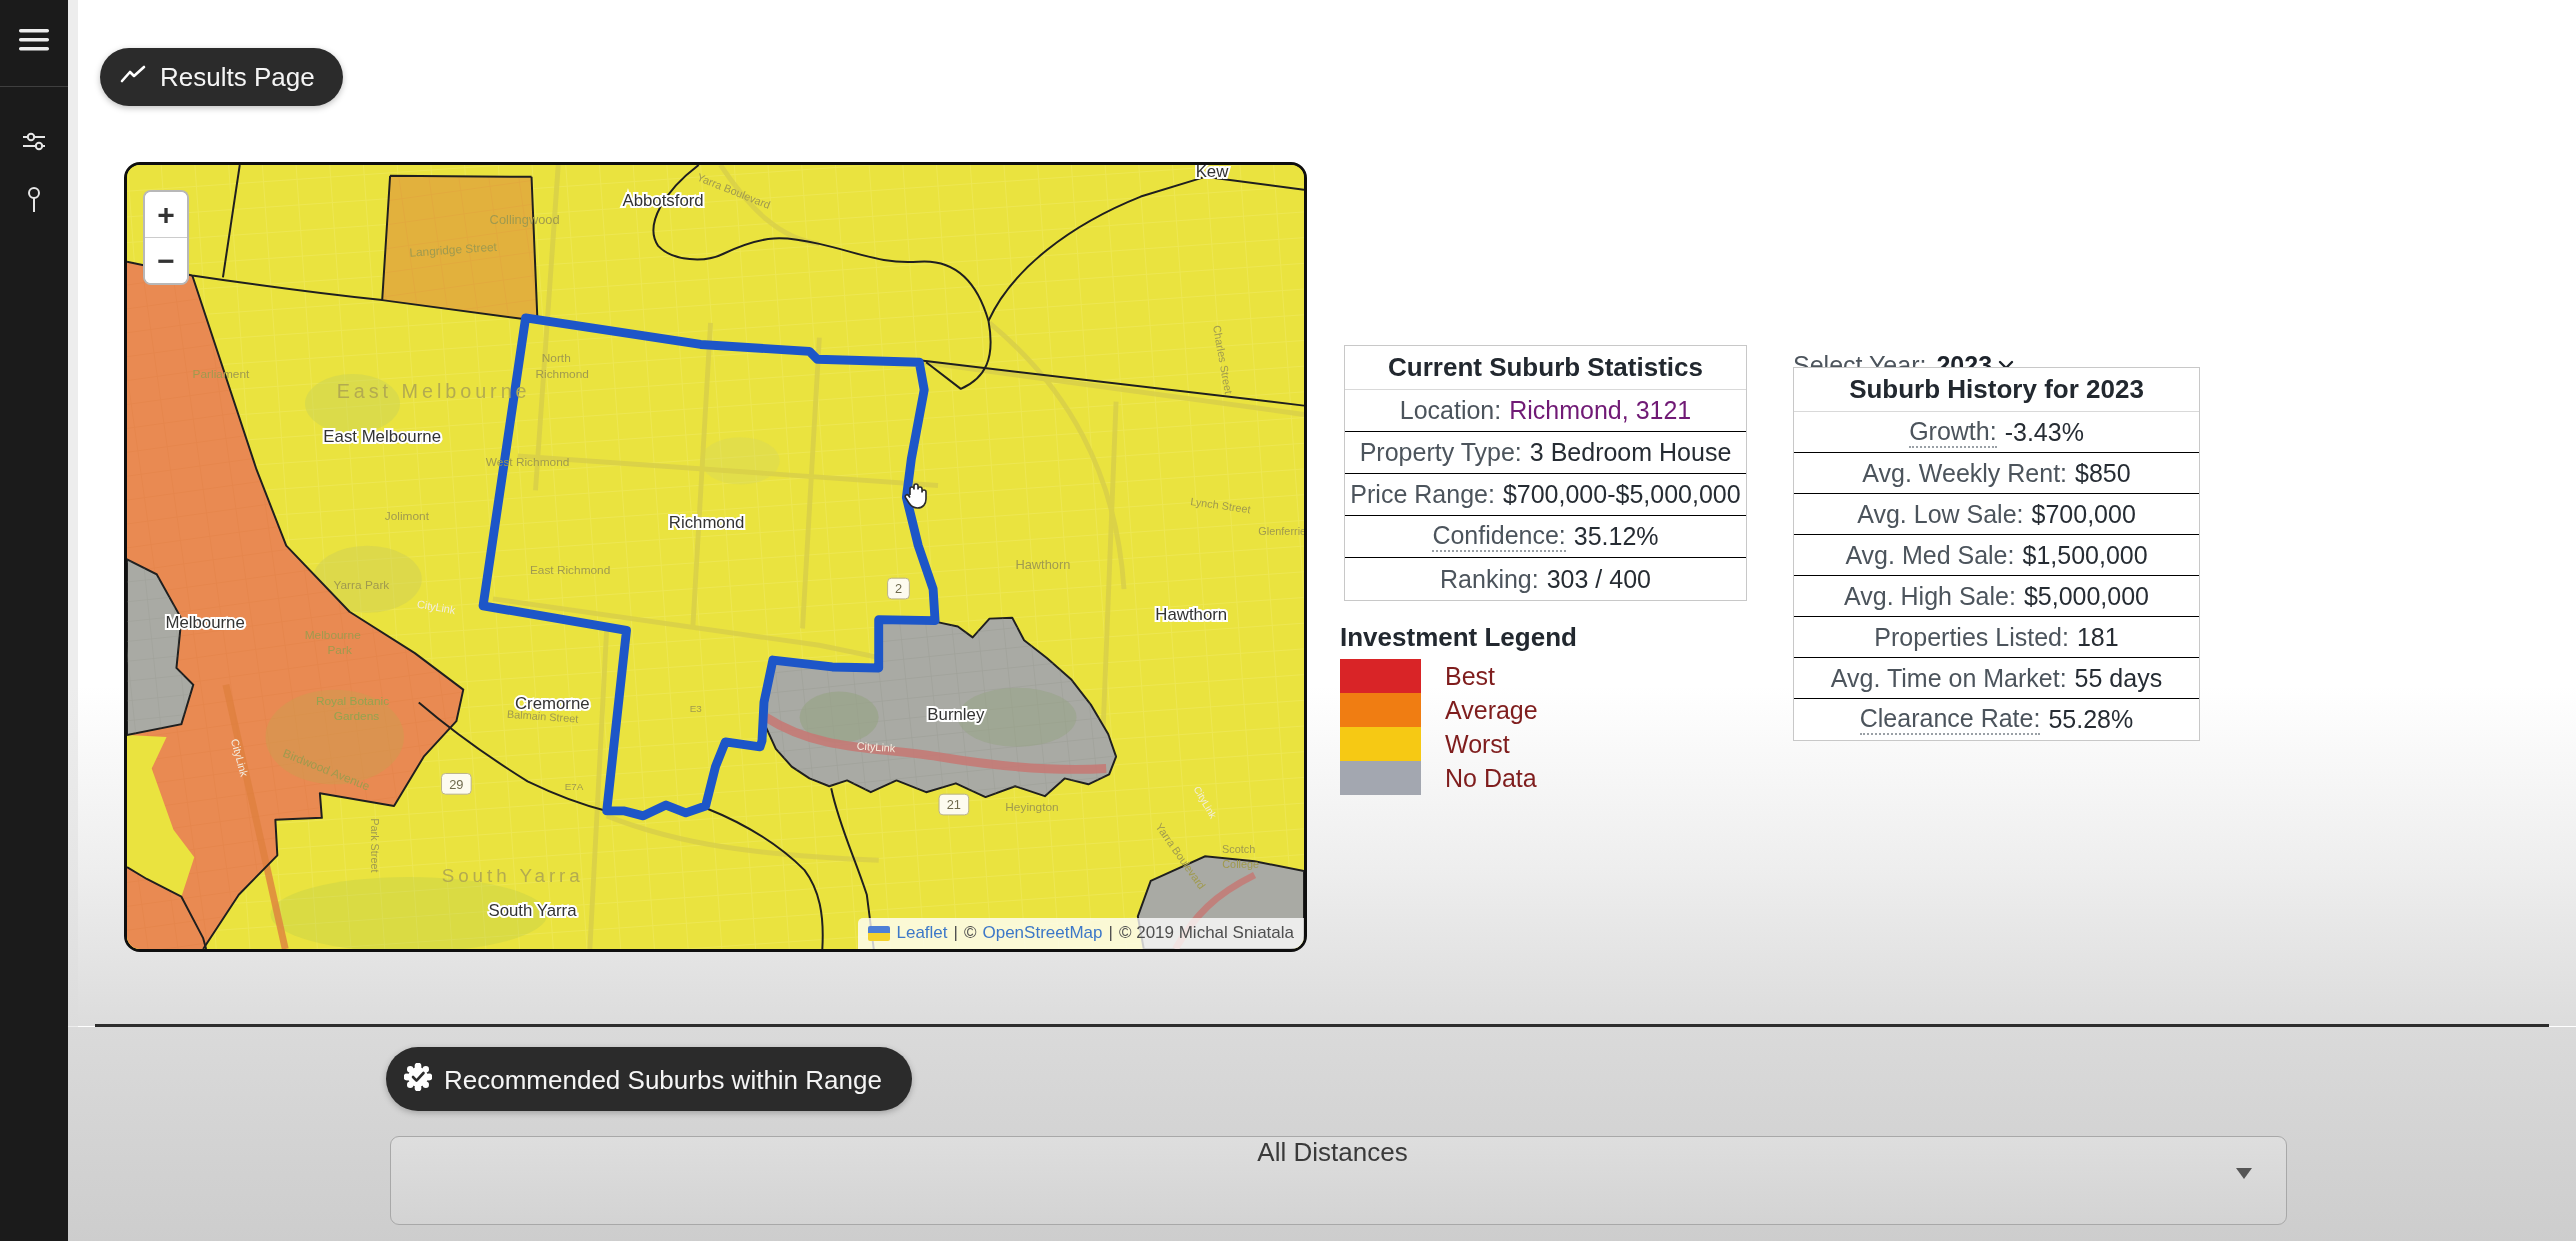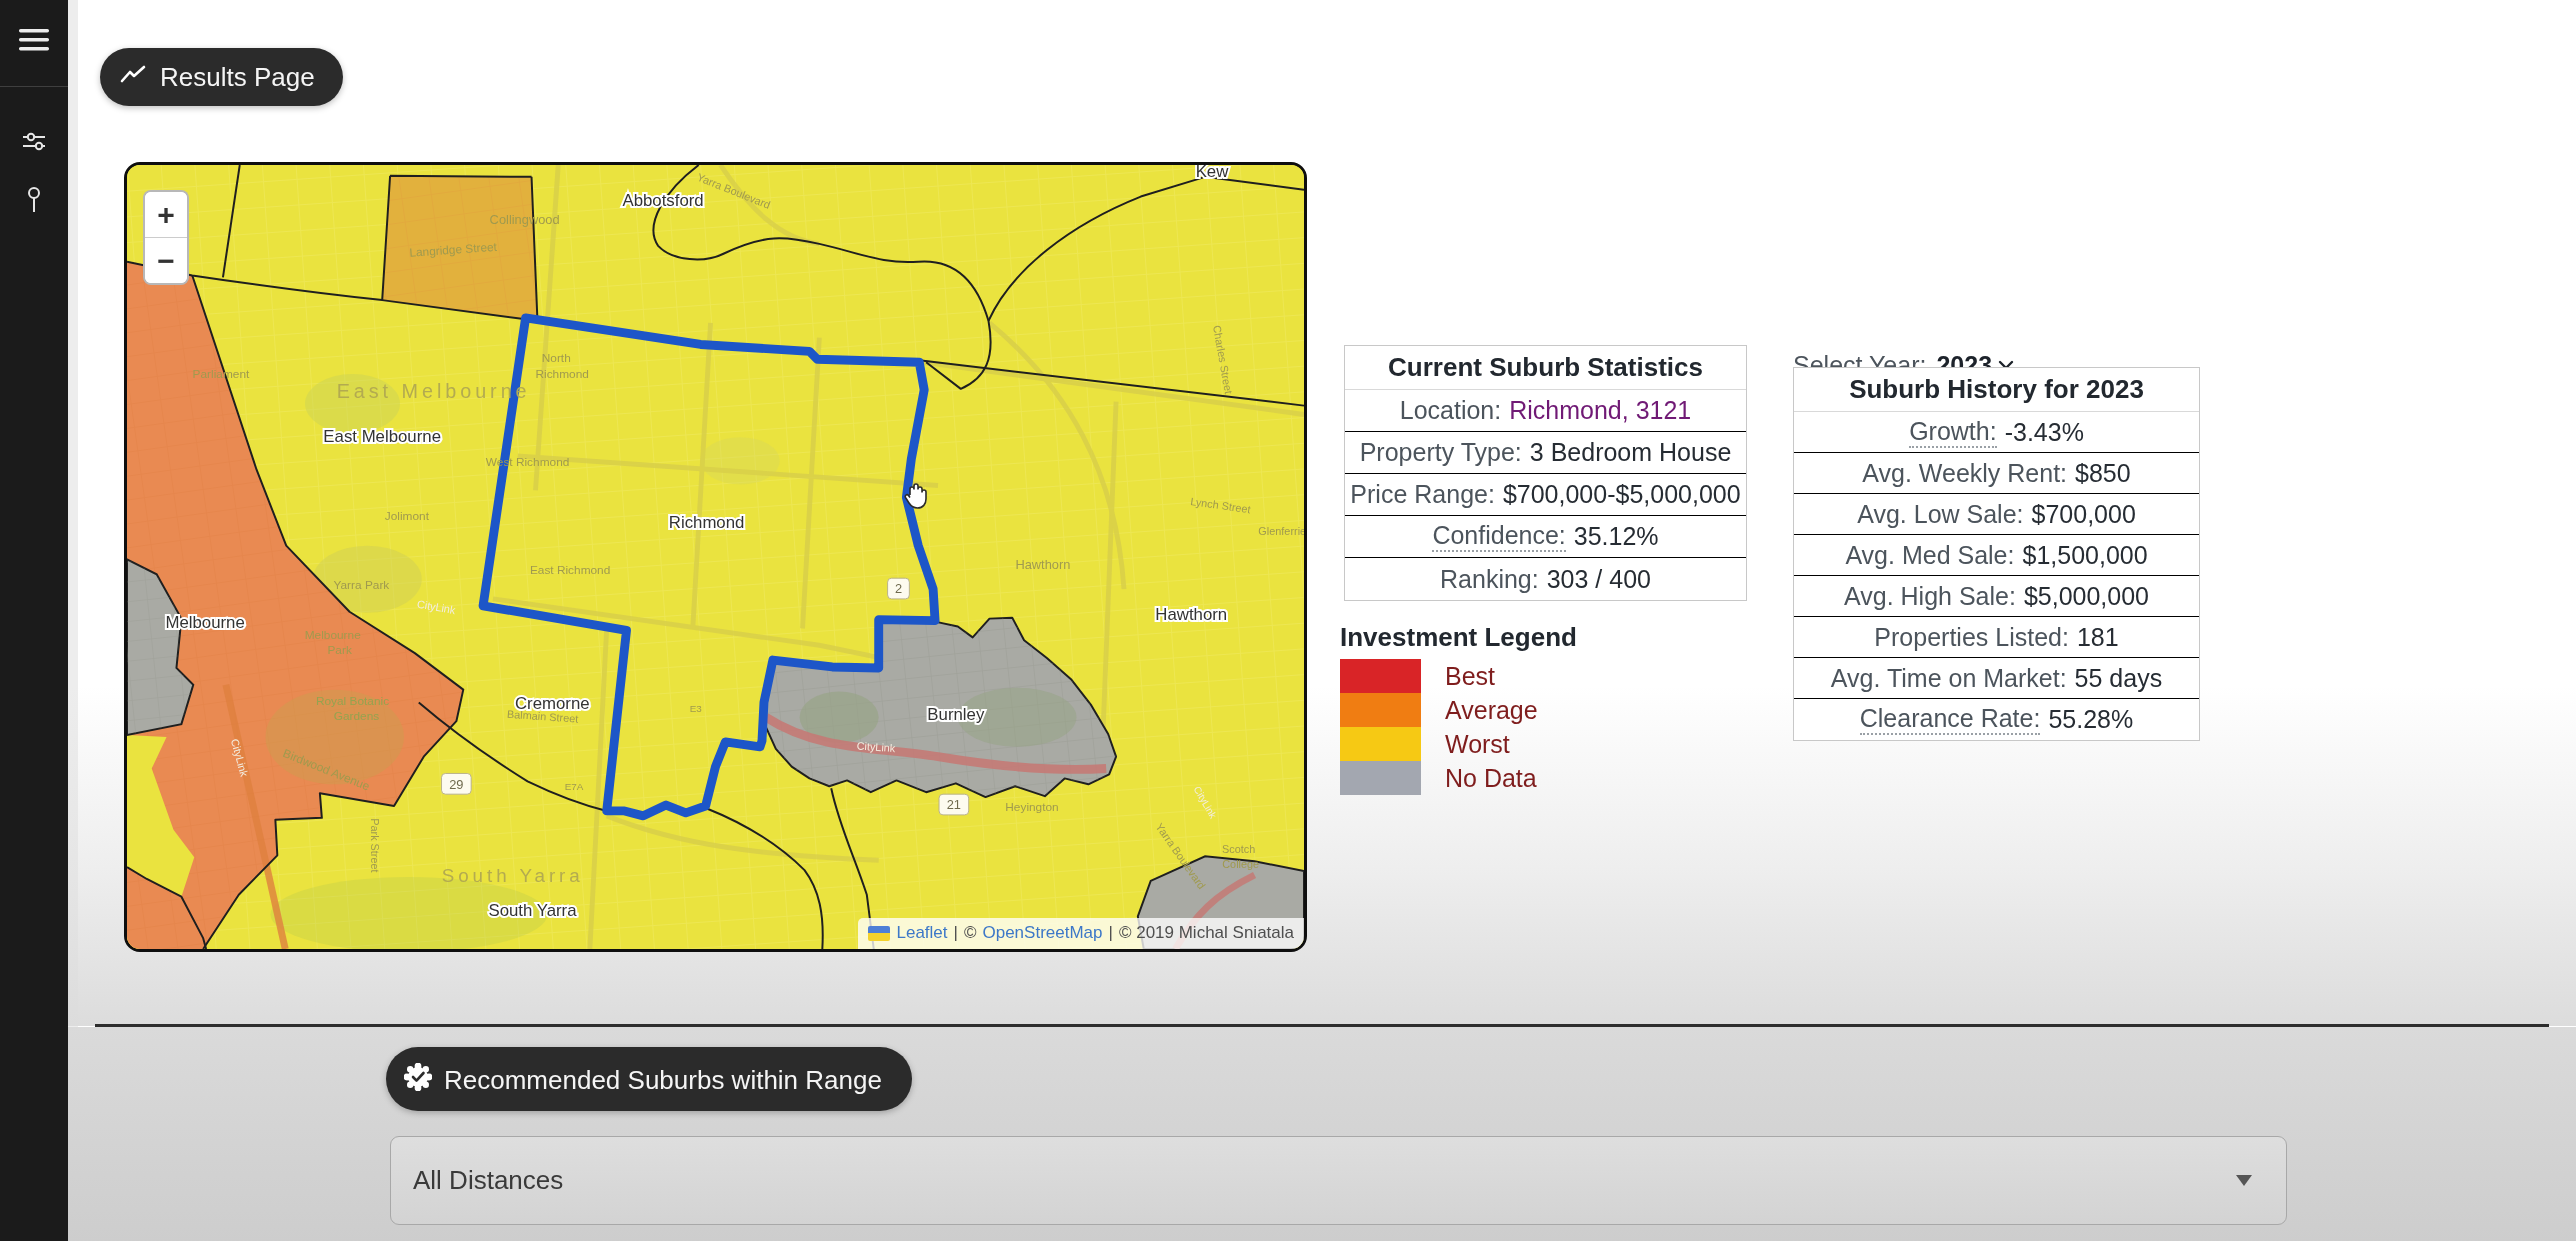--- a/index.html
+++ b/index.html
@@ -79,21 +79,21 @@
 
   
   #fade{left:0;top:686px;width:2576px;height:340px;z-index:2;
     background:linear-gradient(180deg,rgba(226,226,226,0) 0%,rgba(223,223,223,.55) 55%,#dcdcdc 100%);}
   #rule{left:95px;top:1024px;width:2454px;height:3px;background:#2d2d2d;z-index:4;}
   #lower{left:0;top:1027px;width:2576px;height:215px;z-index:3;
     background:linear-gradient(180deg,#dadada 0%,#cdcdcd 100%);}
   #distance-dd{position:absolute;left:390px;top:1136px;width:1897px;height:89px;z-index:10;
     background:linear-gradient(180deg,#dedede 0%,#d3d3d3 100%);
     border:1px solid #a8a8a8;border-radius:9px;display:flex;align-items:center;
-    padding:0 34px 0 22px;font-size:26px;color:#3a3a3a;cursor:pointer;}
+    padding:0 34px 0 22px;font-size:26px;color:#3a3a3a;cursor:pointer;flex-direction:column;}
   #distance-dd .caret{margin-left:auto;width:0;height:0;border-left:8px solid transparent;
     border-right:8px solid transparent;border-top:11px solid #555;}
 </style>
 </head>
 <body>
 
 <div id="sidebar" class="abs">
   <div class="side-btn" style="top:27px;">
     <svg width="32" height="26" viewBox="0 0 32 26">
       <rect x="1" y="2" width="30" height="3.4" rx="1.6" fill="#ededed"></rect>

